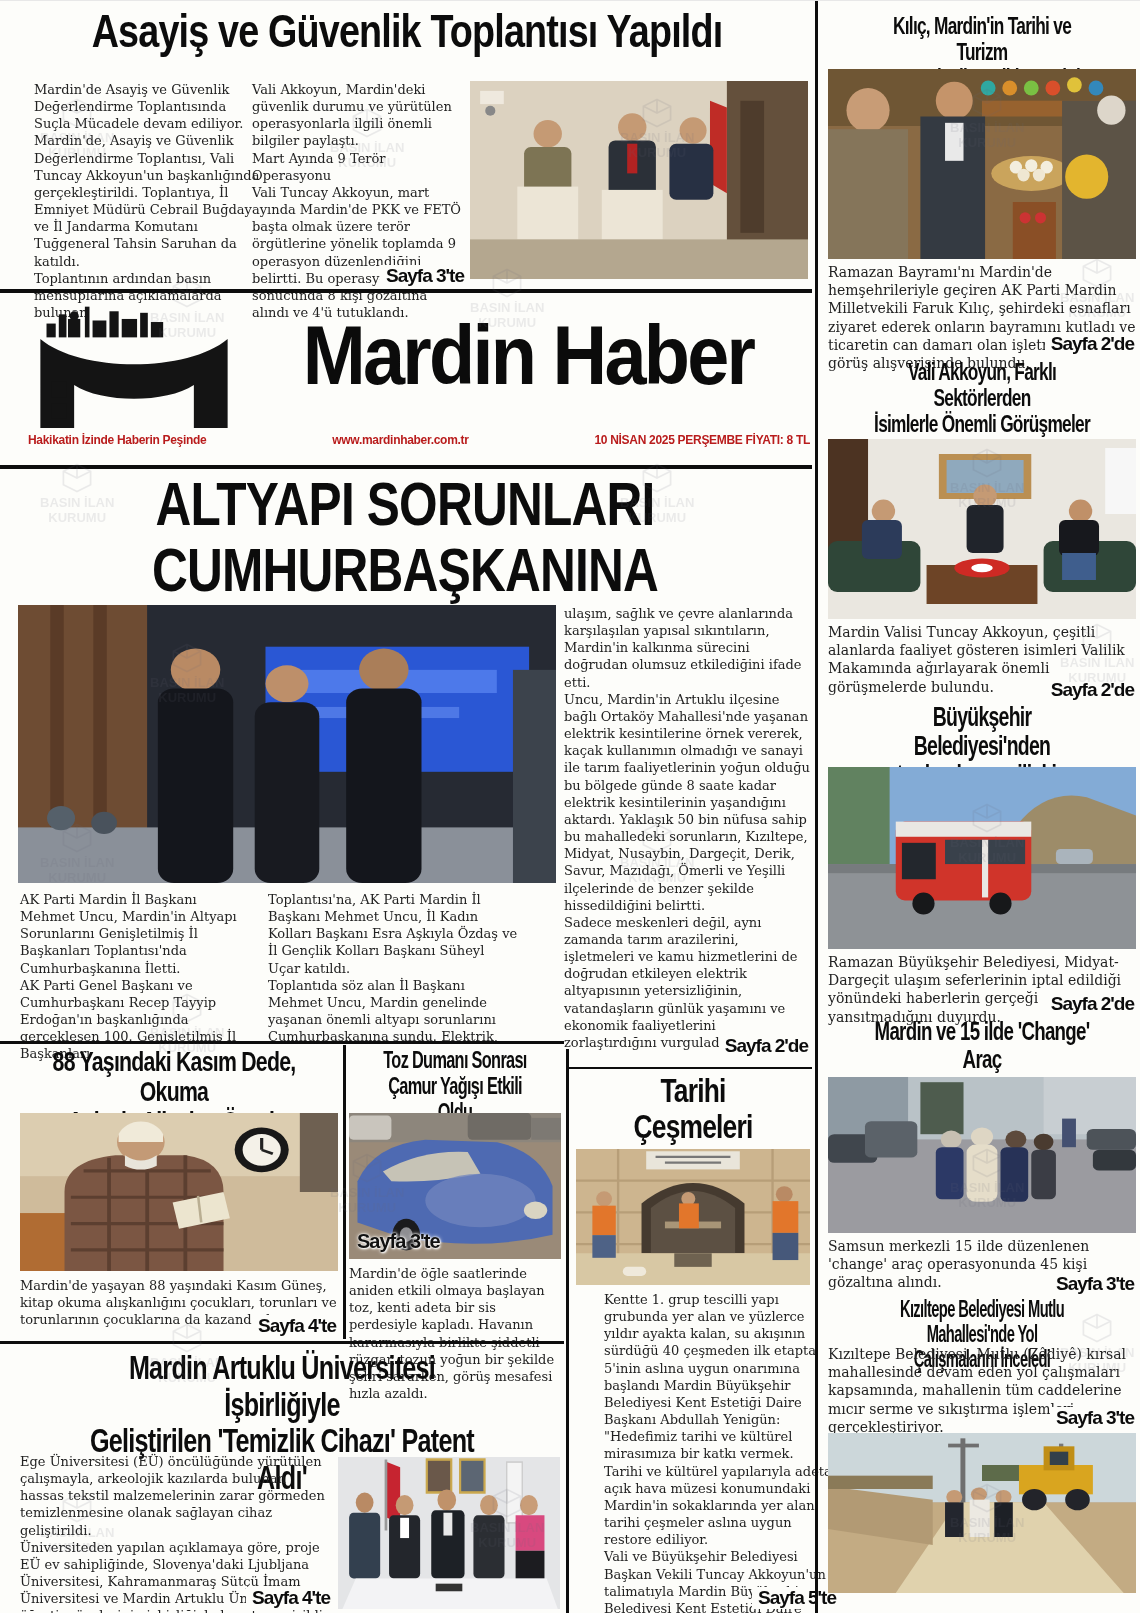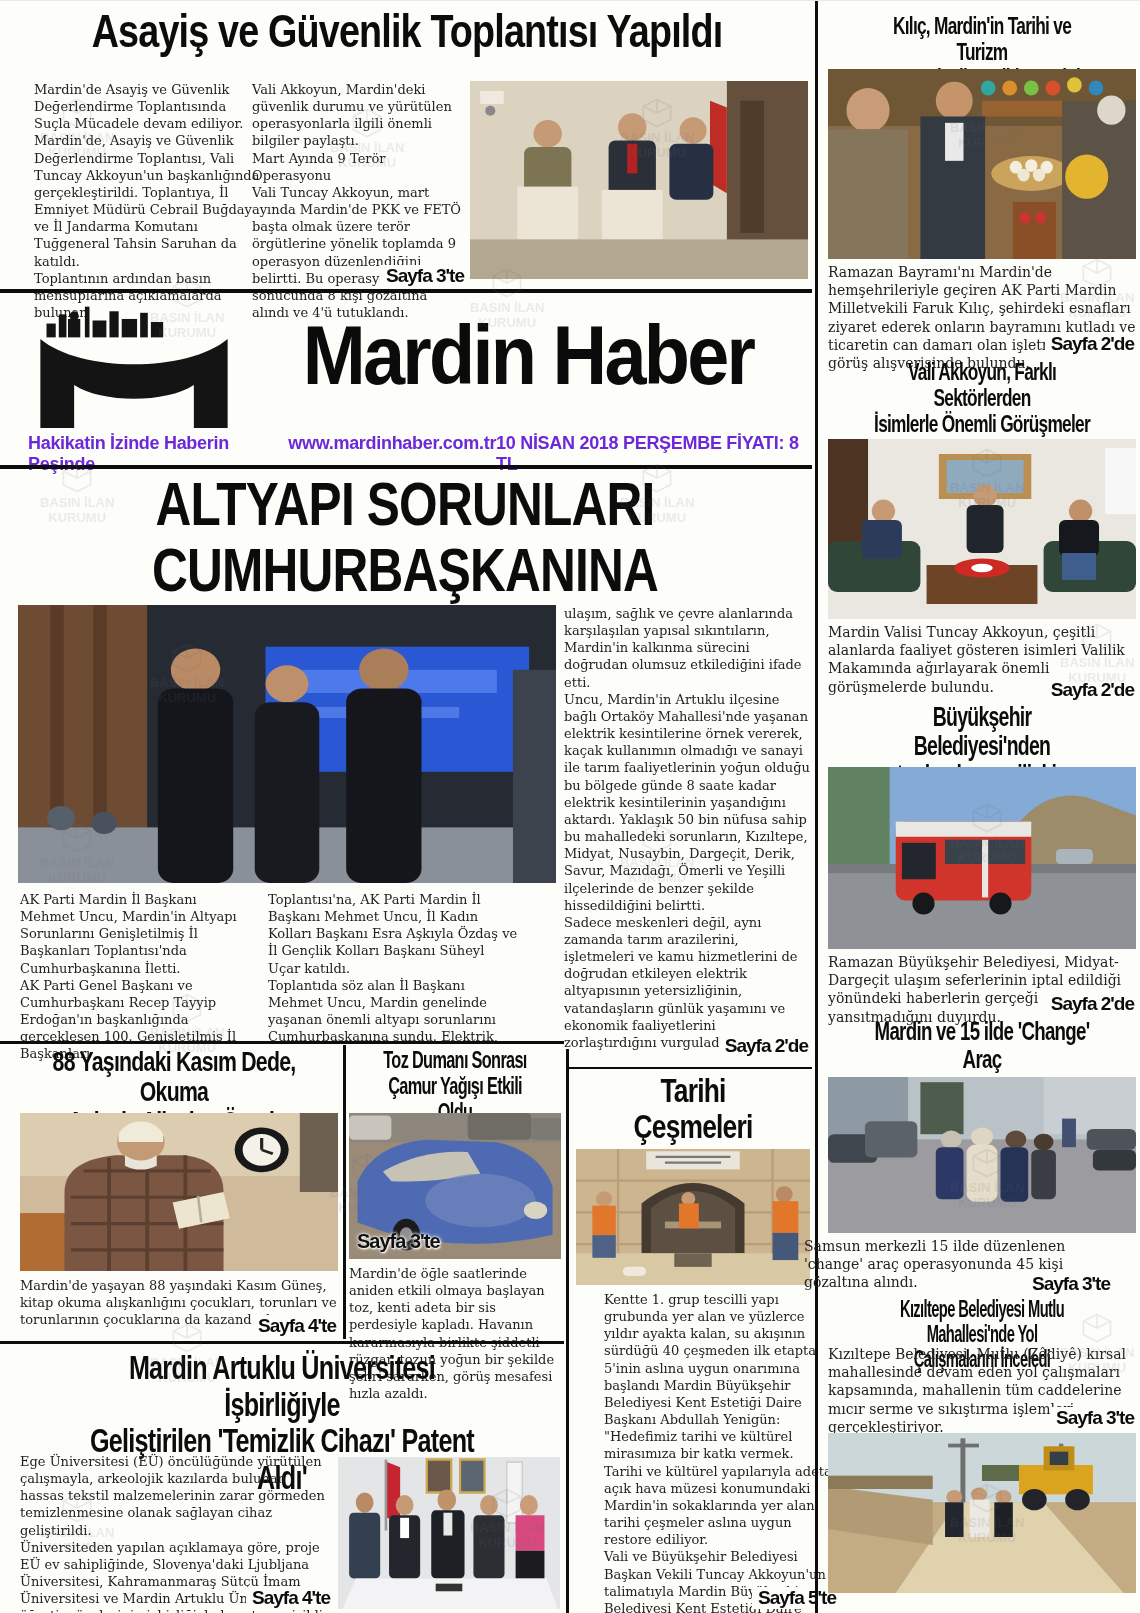--- a/index.html
+++ b/index.html
@@ -21,22 +21,22 @@
   .photo{position:absolute;background:#bbb;overflow:hidden;}
   .photo svg{width:100%;height:100%;display:block;}
   .photo-ref{position:absolute;left:8px;bottom:6px;font-family:"Liberation Sans",sans-serif;
              font-weight:700;font-size:20px;letter-spacing:-1px;color:#111;
              text-shadow:0 0 4px #fff,0 0 2px #fff,1px 1px 2px #fff;}
   
   .mast-title{font-family:"Liberation Sans",sans-serif;font-weight:700;font-size:84px;
               letter-spacing:-3px;white-space:nowrap;color:#0b0b0b;text-align:center;
               transform:scaleX(.9);transform-origin:50% 50%;line-height:1.4;}
   .tagrow{position:absolute;display:flex;justify-content:space-between;align-items:baseline;
-          font-family:"Liberation Sans",sans-serif;font-weight:700;font-size:18px;
-          letter-spacing:-.3px;color:#6d28d9;}
+          font-family:"Liberation Sans",sans-serif;font-weight:700;font-size:12px;
+          letter-spacing:-.3px;color:#b91c1c;}
   
   .wm{position:absolute;display:flex;flex-direction:column;align-items:center;gap:1px;
       opacity:.12;z-index:40;pointer-events:none;color:#667;
       font-family:"Liberation Sans",sans-serif;font-weight:700;font-size:13px;
       line-height:1.05;text-align:center;}
   .wm svg{width:34px;height:34px;}
 </style>
 </head>
 <body>
 
@@ -96,21 +96,21 @@
       <path d="M4 26 C30 48 100 48 126 26 L126 84 L104 84 L104 56 C86 68 44 68 26 56 L26 84 L4 84 Z" fill="#141414"></path>
       <rect x="11" y="54" width="10" height="10" fill="#141414"></rect>
       <rect x="11" y="68" width="10" height="10" fill="#141414"></rect>
     </svg>
   </div>
   <div class="abs mast-title" style="left:246px;top:296px;width:564px;height:138px">Mardin Haber</div>
 
   <div class="tagrow" style="left:28px;top:432px;width:782px">
     <span>Hakikatin İzinde Haberin Peşinde</span>
     <span>www.mardinhaber.com.tr</span>
-    <span>10 NİSAN 2018 PERŞEMBE FİYATI: 8 TL</span>
+    <span>10 NİSAN 2025 PERŞEMBE FİYATI: 8 TL</span>
   </div>
 
   <div class="rule" style="left:0;top:464px;width:812px;height:4px"></div>
 
   <div class="abs hl" style="left:0;top:470px;width:810px;font-size:62px;line-height:1.07;transform:scaleX(.8);">ALTYAPI SORUNLARI
 CUMHURBAŞKANINA İLETİLDİ</div>
 
   <div class="photo" style="left:18px;top:604px;width:538px;height:278px">
     <svg viewBox="0 0 100 60" preserveAspectRatio="none">
       <rect width="100" height="60" fill="#262a33"></rect>
@@ -375,21 +375,21 @@
         <rect x="35" y="27" width="9" height="20" rx="2" fill="#2c3966"></rect>
       <circle cx="50" cy="23" r="3.6" fill="#ded6c4"></circle>
         <rect x="45" y="26" width="10" height="22" rx="3" fill="#e5ddc9"></rect>
       <circle cx="61" cy="24" r="3.4" fill="#5d4a3c"></circle>
         <rect x="56" y="27" width="9" height="21" rx="2" fill="#273257"></rect>
       <circle cx="70" cy="25" r="3.2" fill="#4a3b30"></circle>
         <rect x="66" y="28" width="8" height="19" rx="2" fill="#3b3d45"></rect>
       <rect x="76" y="16" width="4.5" height="11" fill="#445071"></rect>
     </svg>
   </div>
-  <div class="colwrap" style="left:804px;top:1236px;width:308px;height:58px">
+  <div class="colwrap" style="left:828px;top:1236px;width:308px;height:58px">
     <span class="btxt lg">Samsun merkezli 15 ilde düzenlenen 'change' araç operasyonunda 45 kişi gözaltına alındı.</span>
     <span class="pgref">Sayfa 3'te</span>
   </div>
 
   <div class="abs hl" style="left:828px;top:1296px;width:308px;font-size:23px;transform:scaleX(.64);">Kızıltepe Belediyesi Mutlu
 Mahallesi'nde Yol Çalışmalarını İnceledi</div>
   <div class="colwrap" style="left:828px;top:1344px;width:308px;height:84px">
     <span class="btxt lg">Kızıltepe Belediyesi, Mutlu (Zêdiyê) kırsal mahallesinde devam eden yol çalışmaları kapsamında, mahallenin tüm caddelerine mıcır serme ve sıkıştırma işlemleri gerçekleştiriyor.</span>
     <span class="pgref">Sayfa 3'te</span>
   </div>

